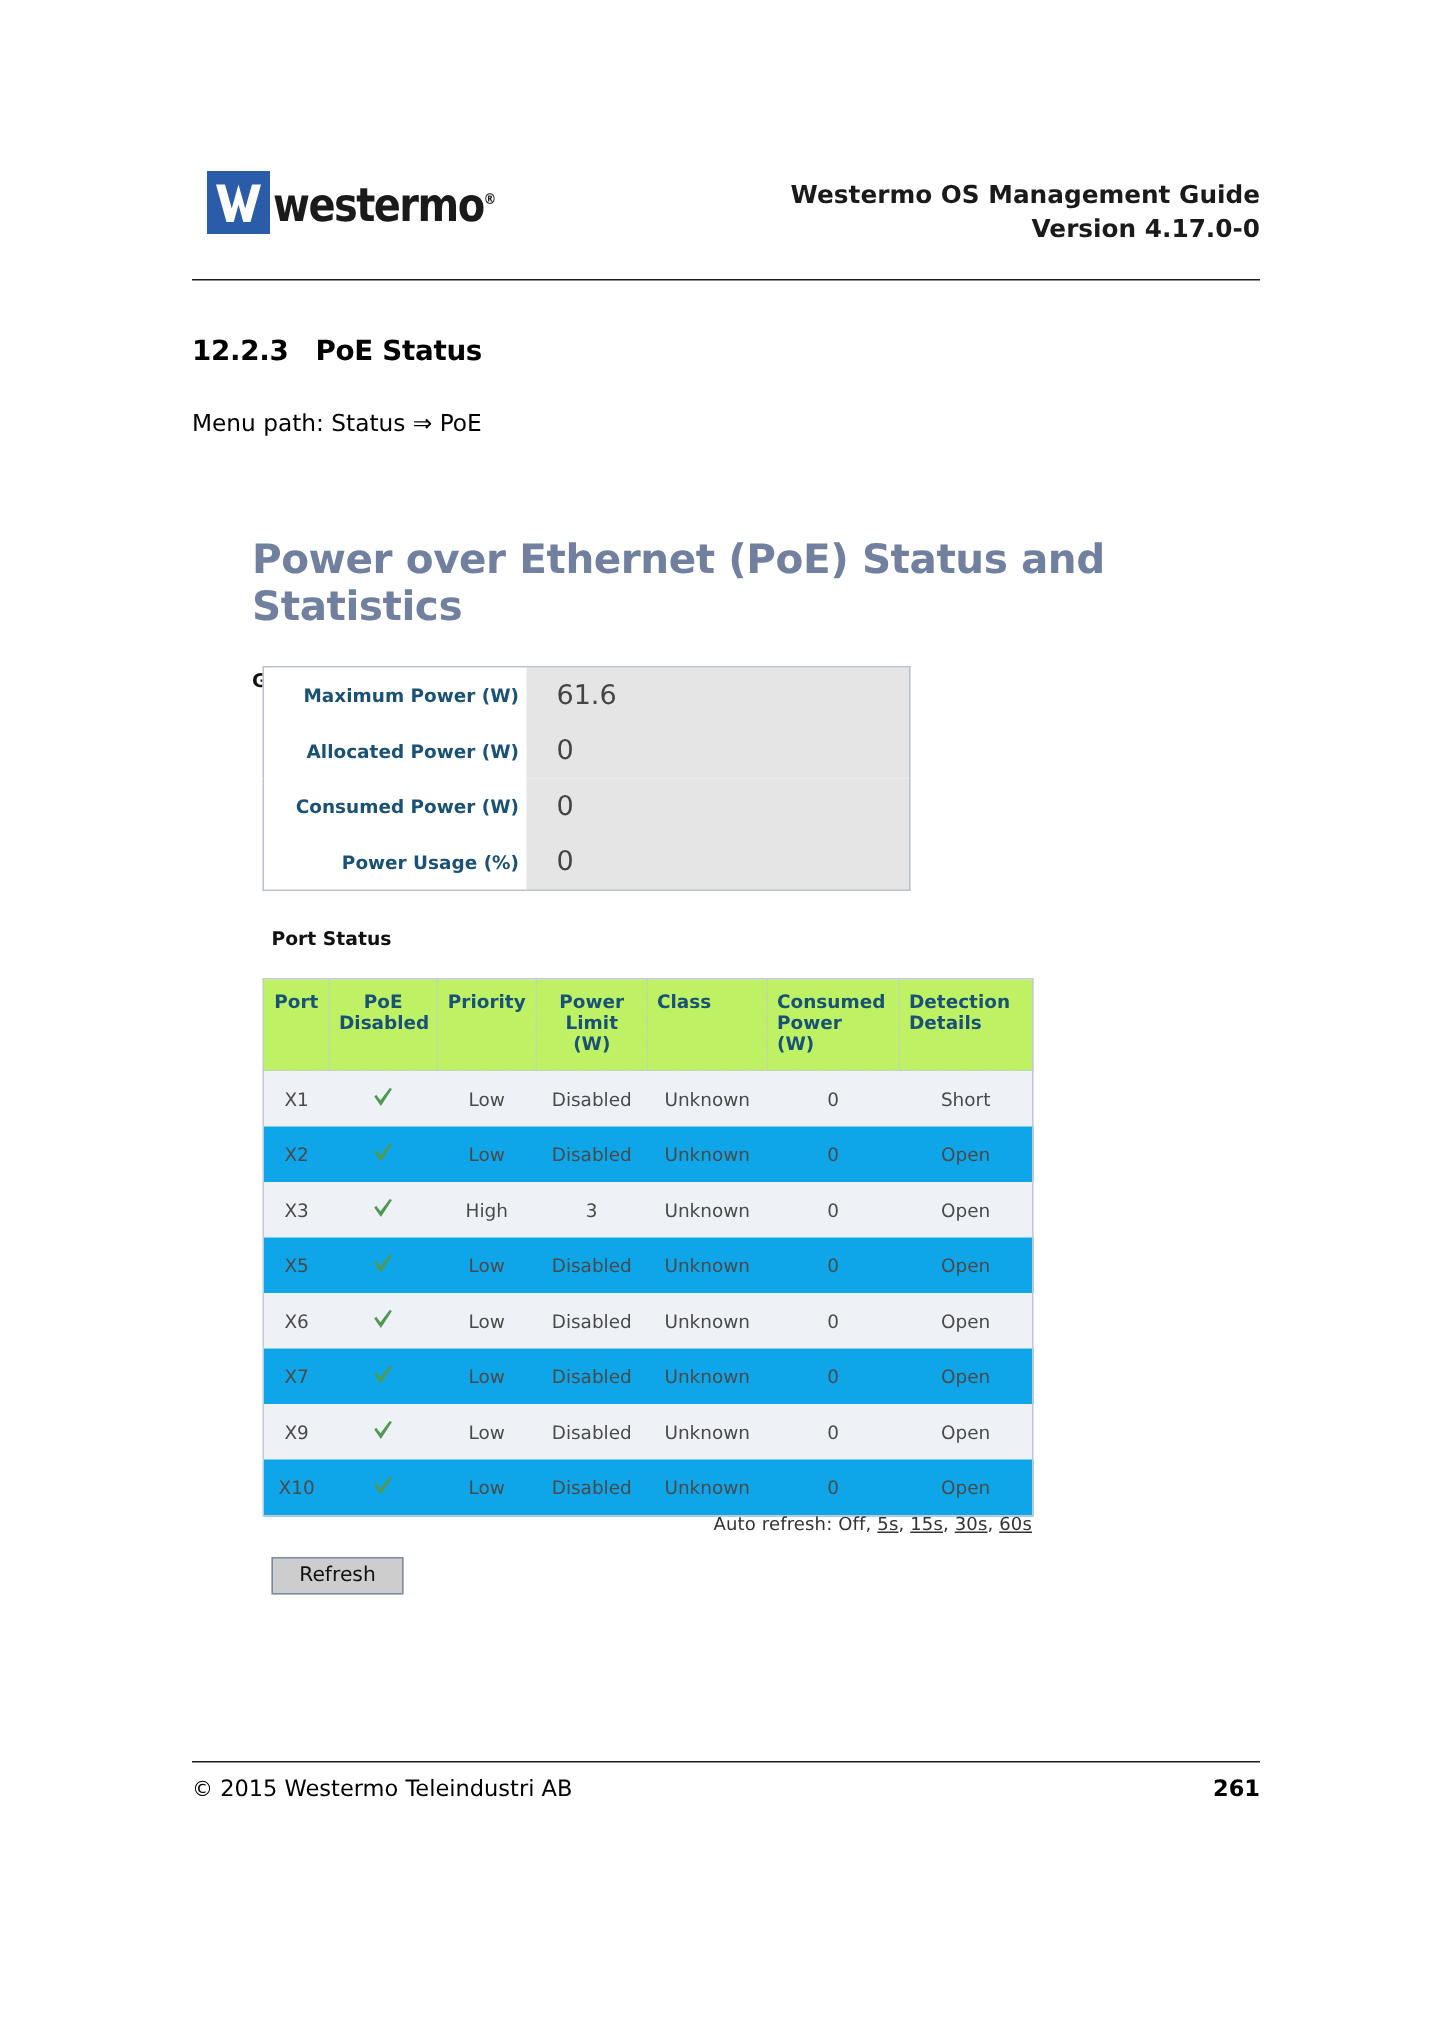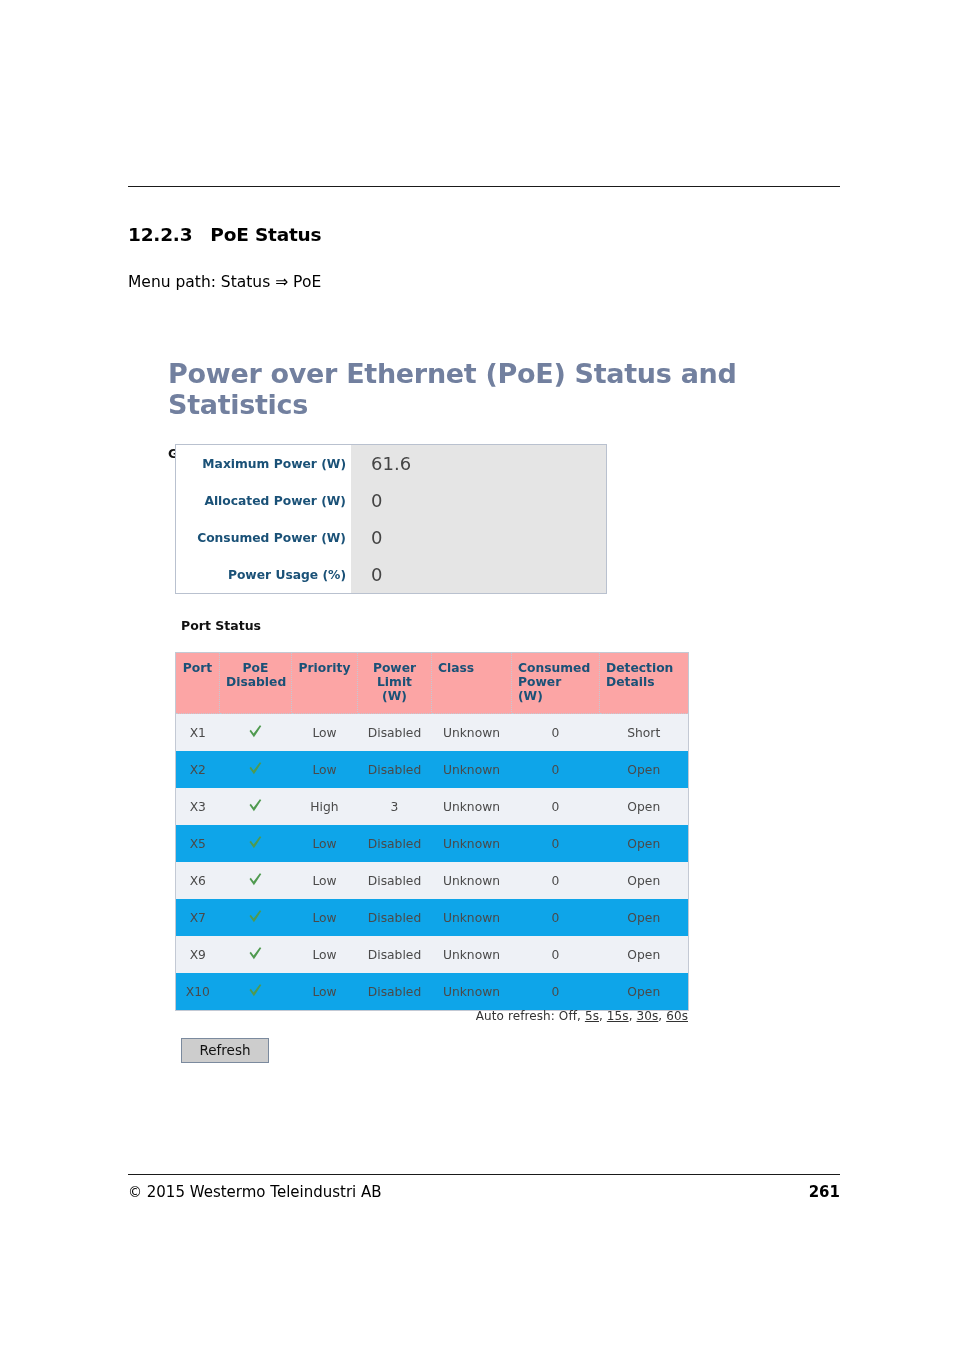--- a/index.html
+++ b/index.html
@@ -184,21 +184,21 @@
     border-collapse: collapse;
     border: 1px solid #c3c9d4;
     background: #fff;
     table-layout: fixed;
   }
   .port-table th {
     font-family: "DejaVu Sans", sans-serif;
     font-size: 12.3px;
     font-weight: bold;
     color: #1a5177;
-    background: #fca5a5;
+    background: #bef264;
     vertical-align: top;
     padding: 8px 6px 10px 6px;
     border-right: 1px dotted #c3c9d4;
     border-bottom: 1px dotted #c3c9d4;
     line-height: 14px;
   }
   .port-table th:last-child { border-right: none; }
   .port-table td {
     font-family: "DejaVu Sans", sans-serif;
     font-size: 12.3px;
@@ -288,20 +288,36 @@
     font-weight: bold;
     color: #000;
   }
   .copy-glyph { font-size: 14px; }
 </style>
 </head>
 <body>
 
 <div class="page">
 
+  <div class="page-header">
+    <div class="logo-wrap">
+      <span class="logo-mark">
+        <svg width="42" height="42" viewBox="0 0 42 42" aria-hidden="true">
+          <rect x="0" y="0" width="42" height="42" fill="#2a5caa"></rect>
+          <path d="M6 9 L12 9 L16.5 25 L21 9 L25.5 25 L30 9 L36 9 L29 34 L24.2 34 L21 22.5 L17.8 34 L13 34 Z" fill="#ffffff"></path>
+        </svg>
+      </span>
+      <span class="logo-word"><span>westermo</span><span class="logo-reg">®</span></span>
+    </div>
+
+    <div class="header-title">
+      <div>Westermo OS Management Guide</div>
+      <div>Version 4.17.0-0</div>
+    </div>
+  </div>
   <div class="header-rule"></div>
 
   <div class="section-heading">
     <span class="num">12.2.3</span><span>PoE Status</span>
   </div>
 
   <div class="menu-path">Menu path: Status ⇒ PoE</div>
 
 
   <div class="shot">

